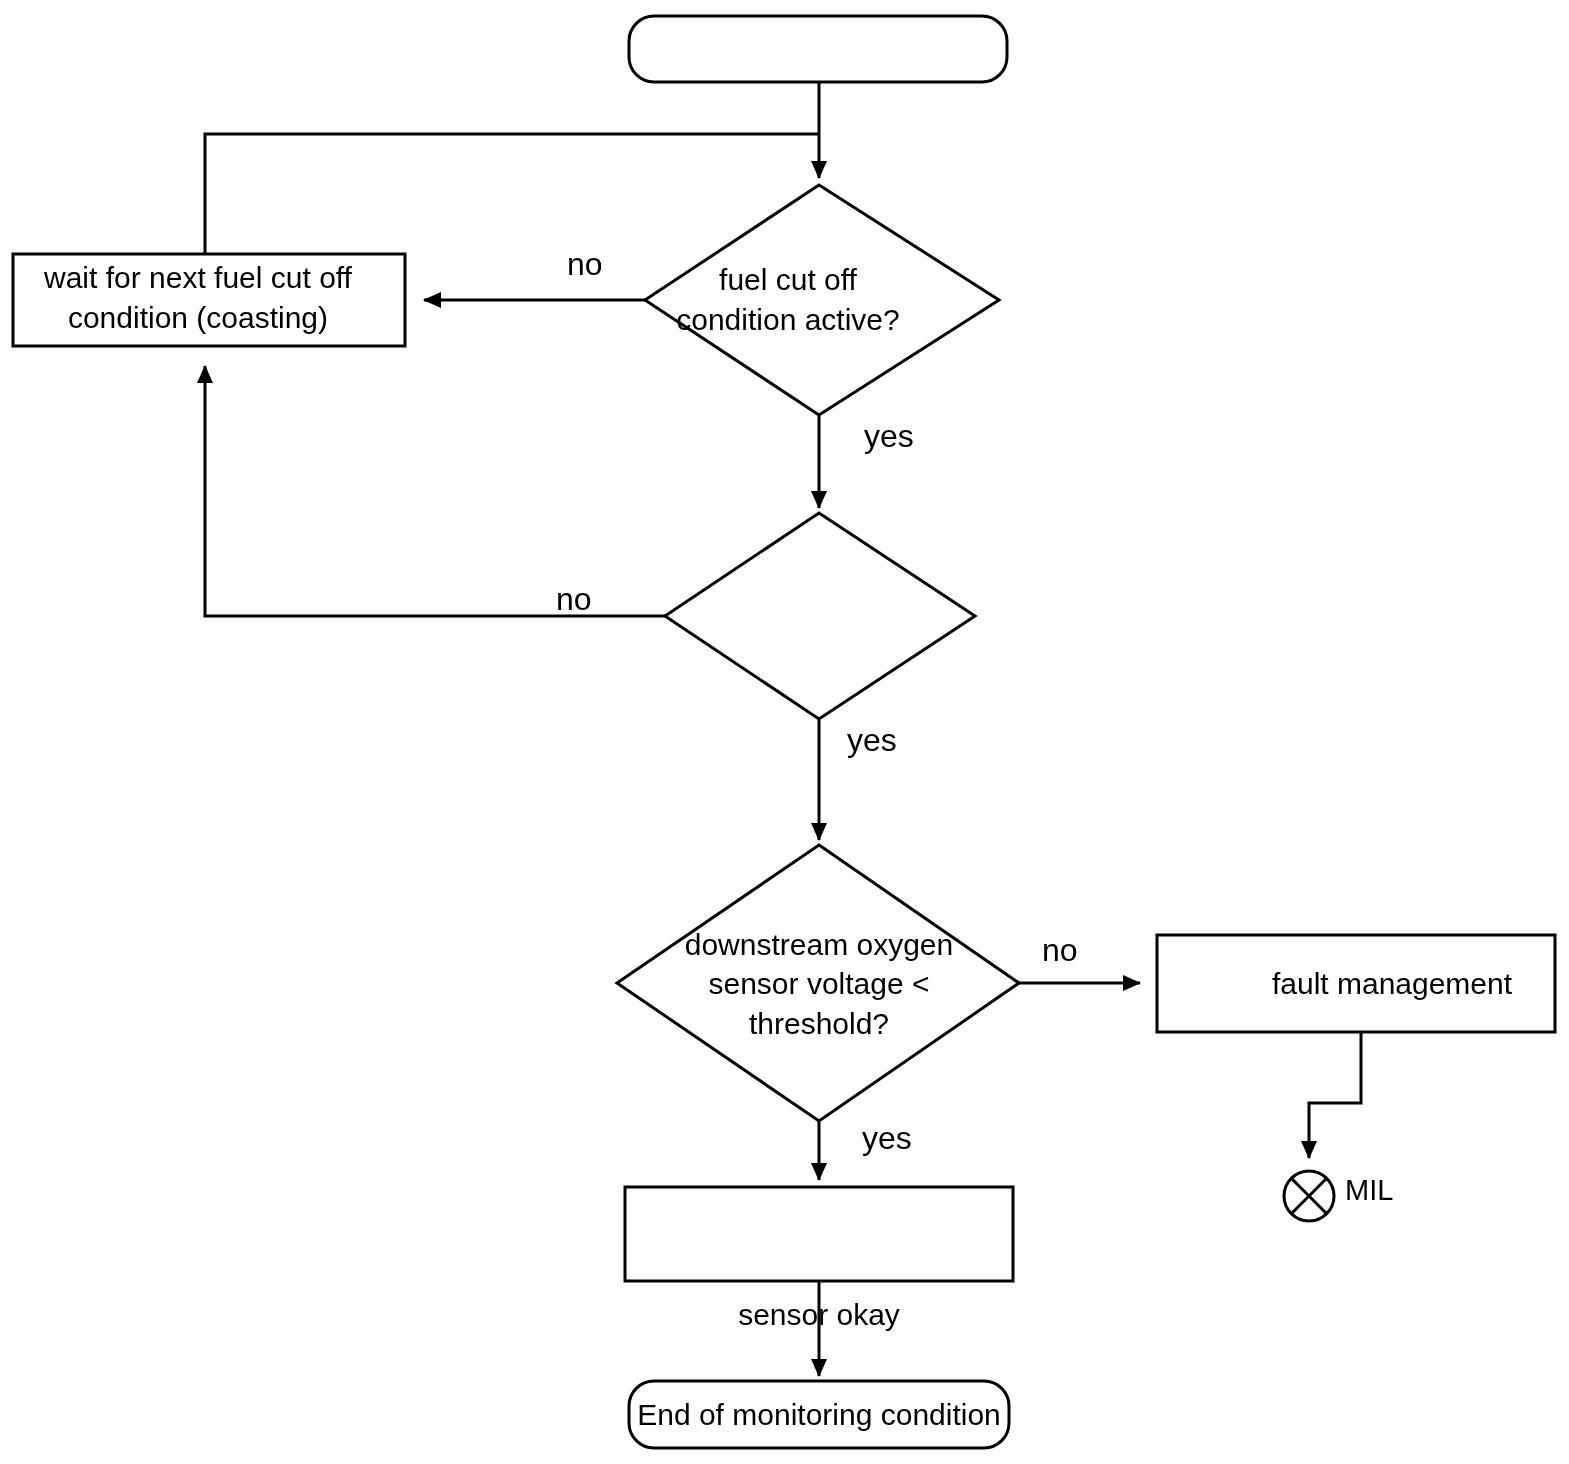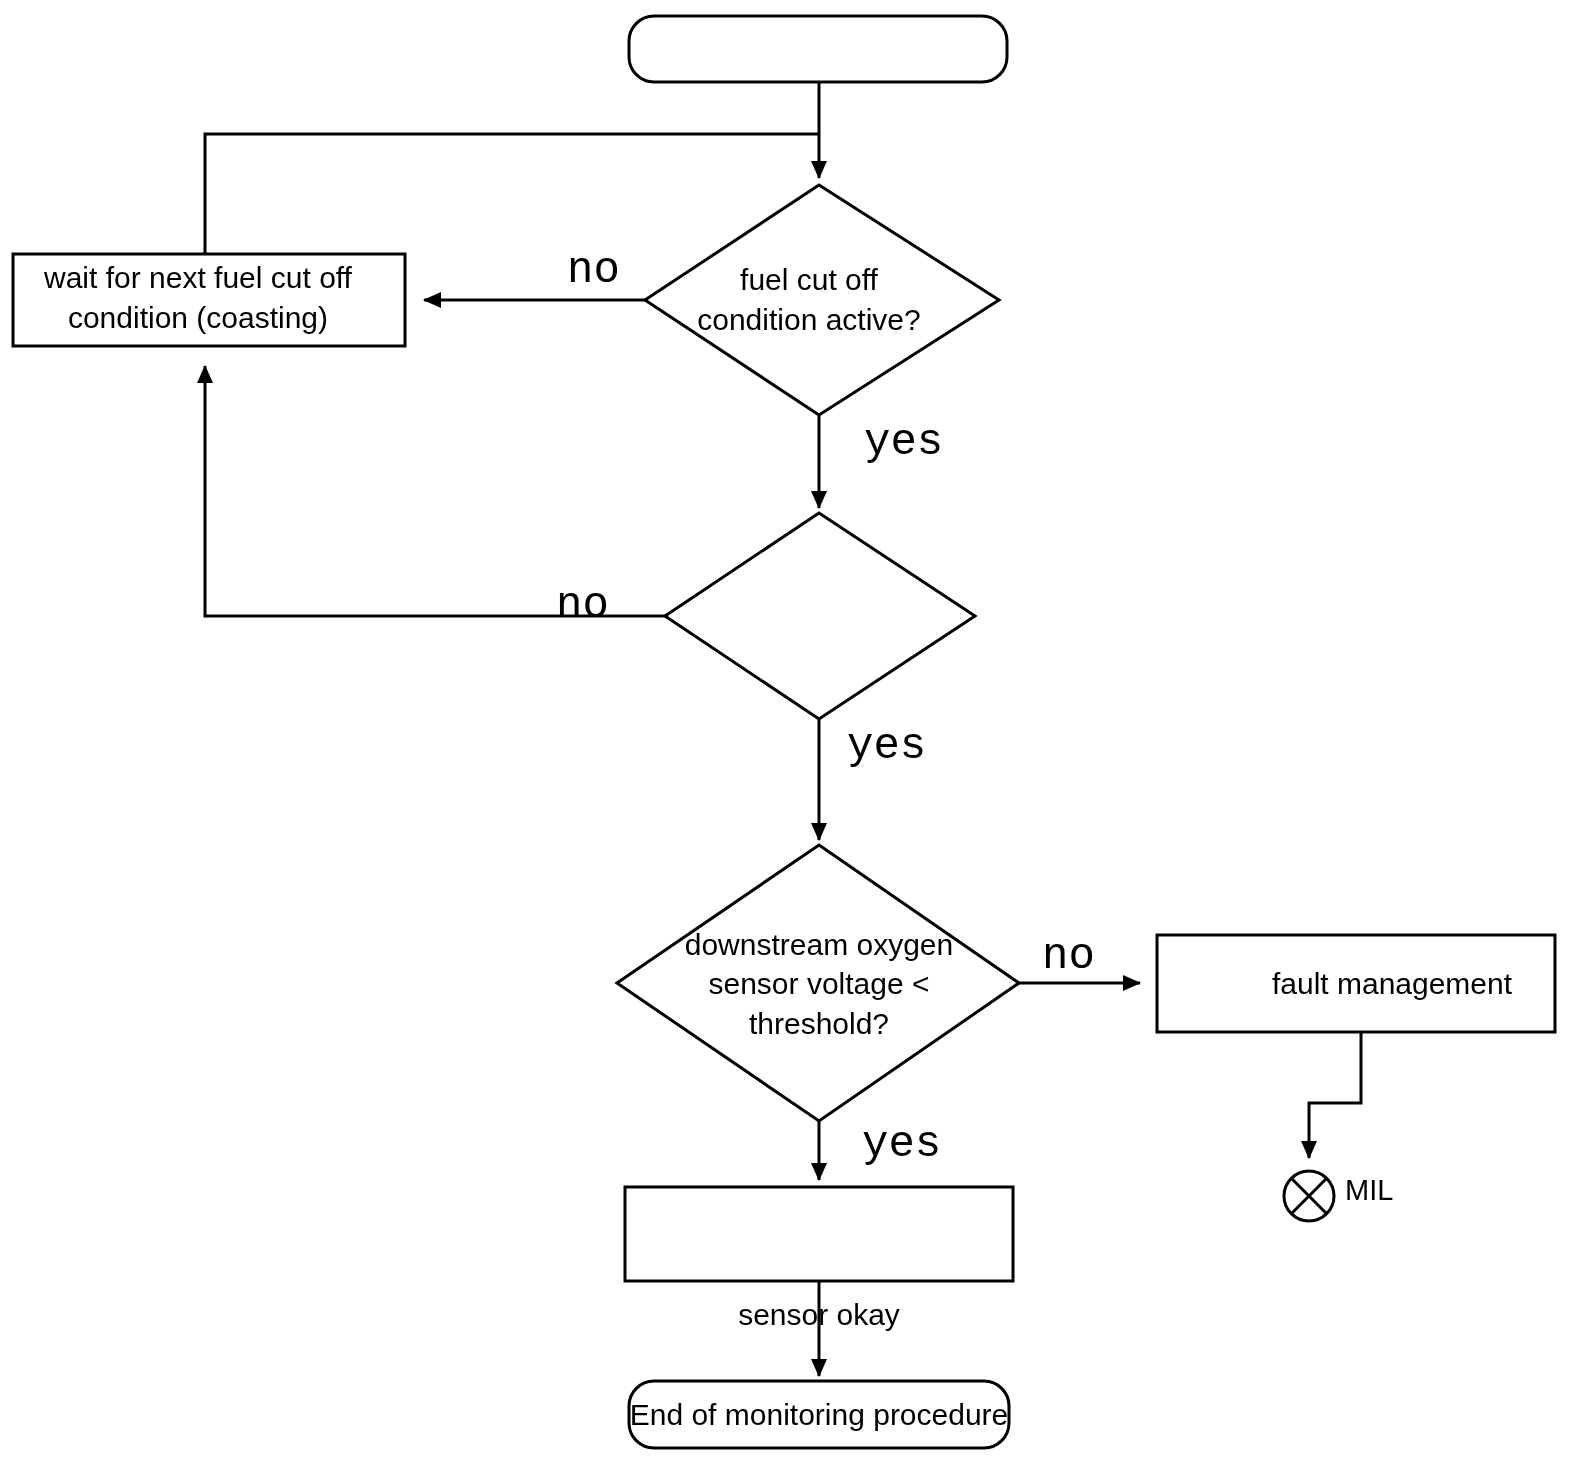--- a/index.html
+++ b/index.html
@@ -34,22 +34,22 @@
     color: #000000;
     font-family: "Liberation Sans", sans-serif;
     font-size: 30px;
     line-height: 1.32;
     white-space: pre-line;
     pointer-events: none;
   }
   .edge-label {
     position: absolute;
     color: #000000;
-    font-family: Liberation Mono, monospace;
-    font-size: 44px;
+    font-family: Liberation Sans, sans-serif;
+    font-size: 32px;
     line-height: 1;
     white-space: nowrap;
   }
   .mil-label {
     position: absolute;
     color: #000000;
     font-family: "Liberation Sans", sans-serif;
     font-size: 29px;
     line-height: 1;
     white-space: nowrap;
@@ -110,33 +110,33 @@
 
     <path d="M819,1281 L819,1376" fill="none" stroke="#000000" stroke-width="3" marker-end="url(#arrowhead)"></path>
 
     <rect x="629" y="1381" width="380" height="67" rx="25" ry="25" fill="#ffffff" stroke="#000000" stroke-width="3"></rect>
   </svg>
 
 
   <div class="node-text" style="left:2px; top:254px; width:392px; height:88px;">wait for next fuel cut off
 condition (coasting)</div>
 
-  <div class="node-text" style="left:689px; top:252px; width:240px; height:96px;">fuel cut off
+  <div class="node-text" style="left:668px; top:252px; width:240px; height:96px;">fuel cut off
 condition active?</div>
 
 
   <div class="node-text" style="left:683px; top:920px; width:272px; height:128px;">downstream oxygen
 sensor voltage &lt;
 threshold?</div>
 
   <div class="node-text" style="left:1157px; top:935px; width:398px; height:97px;margin-left:36px;">fault management</div>
 
   <div class="node-text" style="left:625px; top:1242px; width:388px; height:94px;margin-top:26px;">sensor okay</div>
 
-  <div class="node-text" style="left:629px; top:1381px; width:380px; height:67px;">End of monitoring procedure</div>
+  <div class="node-text" style="left:629px; top:1381px; width:380px; height:67px;">End of monitoring condition</div>
 
   <div class="mil-label" style="left:1345px; top:1176px;">MIL</div>
 
   <div class="edge-label" style="left:567px; top:248px;">no</div>
 
   <div class="edge-label" style="left:864px; top:420px;">yes</div>
 
   <div class="edge-label" style="left:556px; top:583px;">no</div>
 
   <div class="edge-label" style="left:847px; top:724px;">yes</div>

